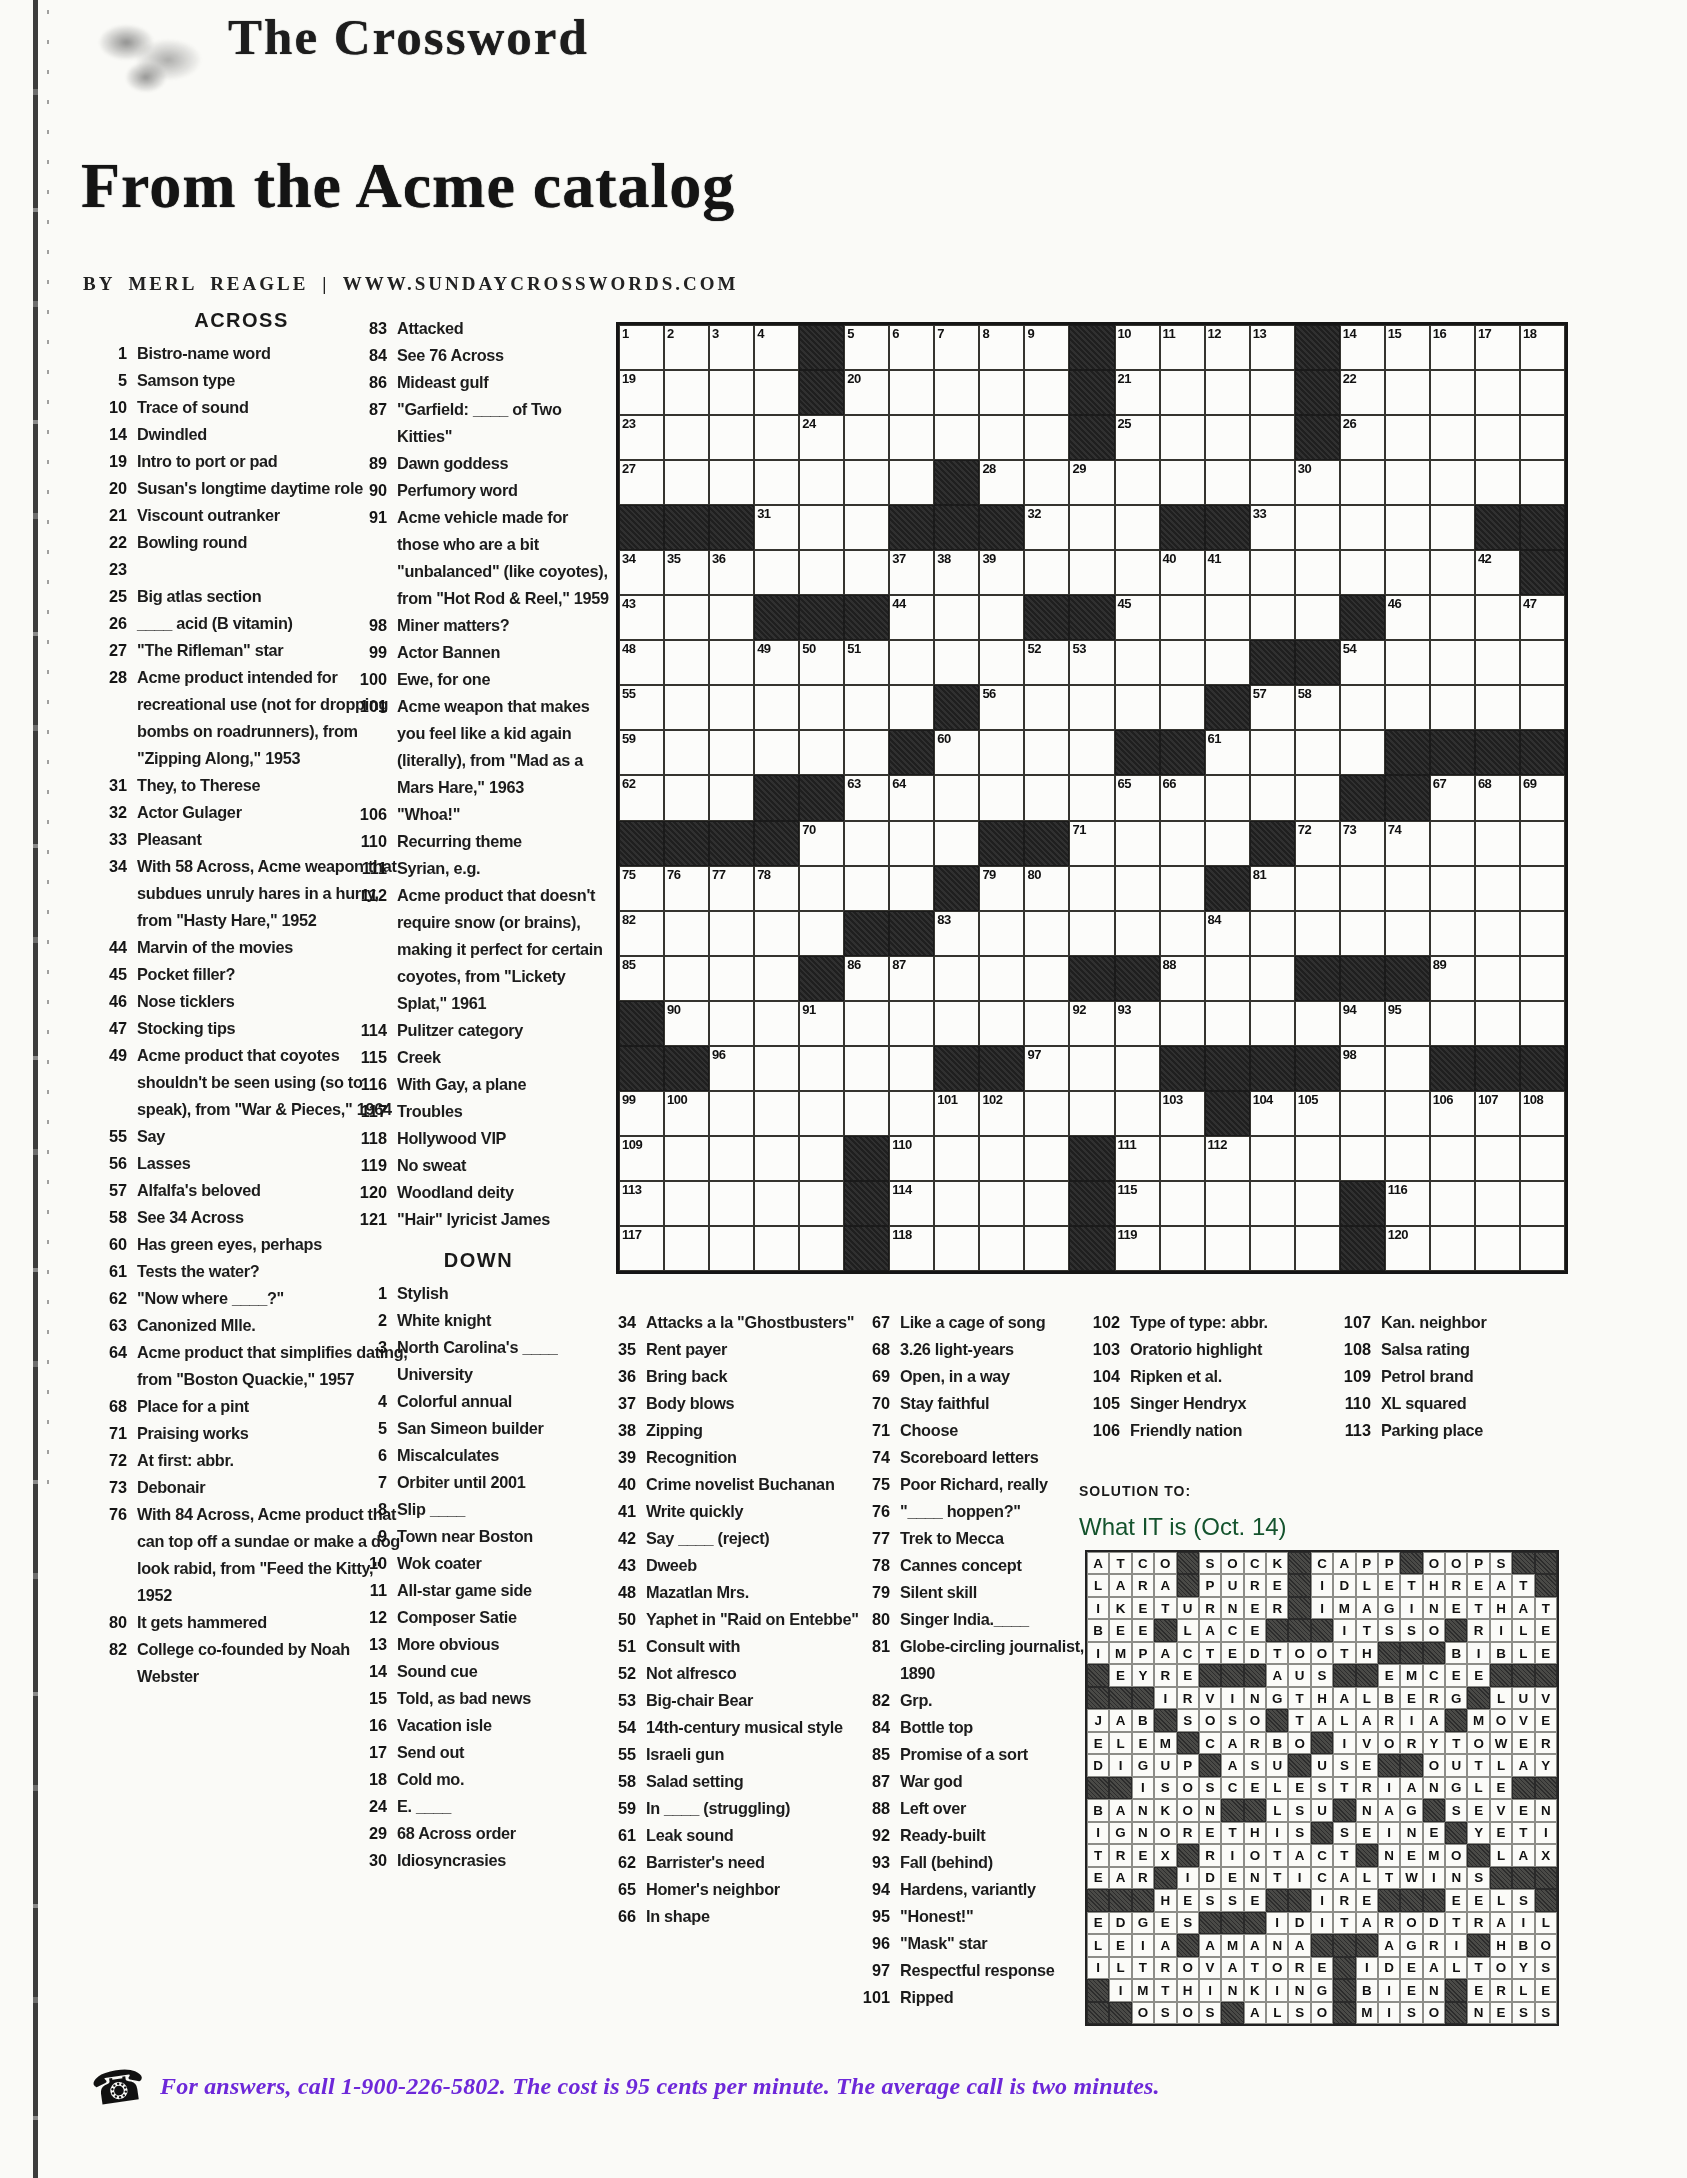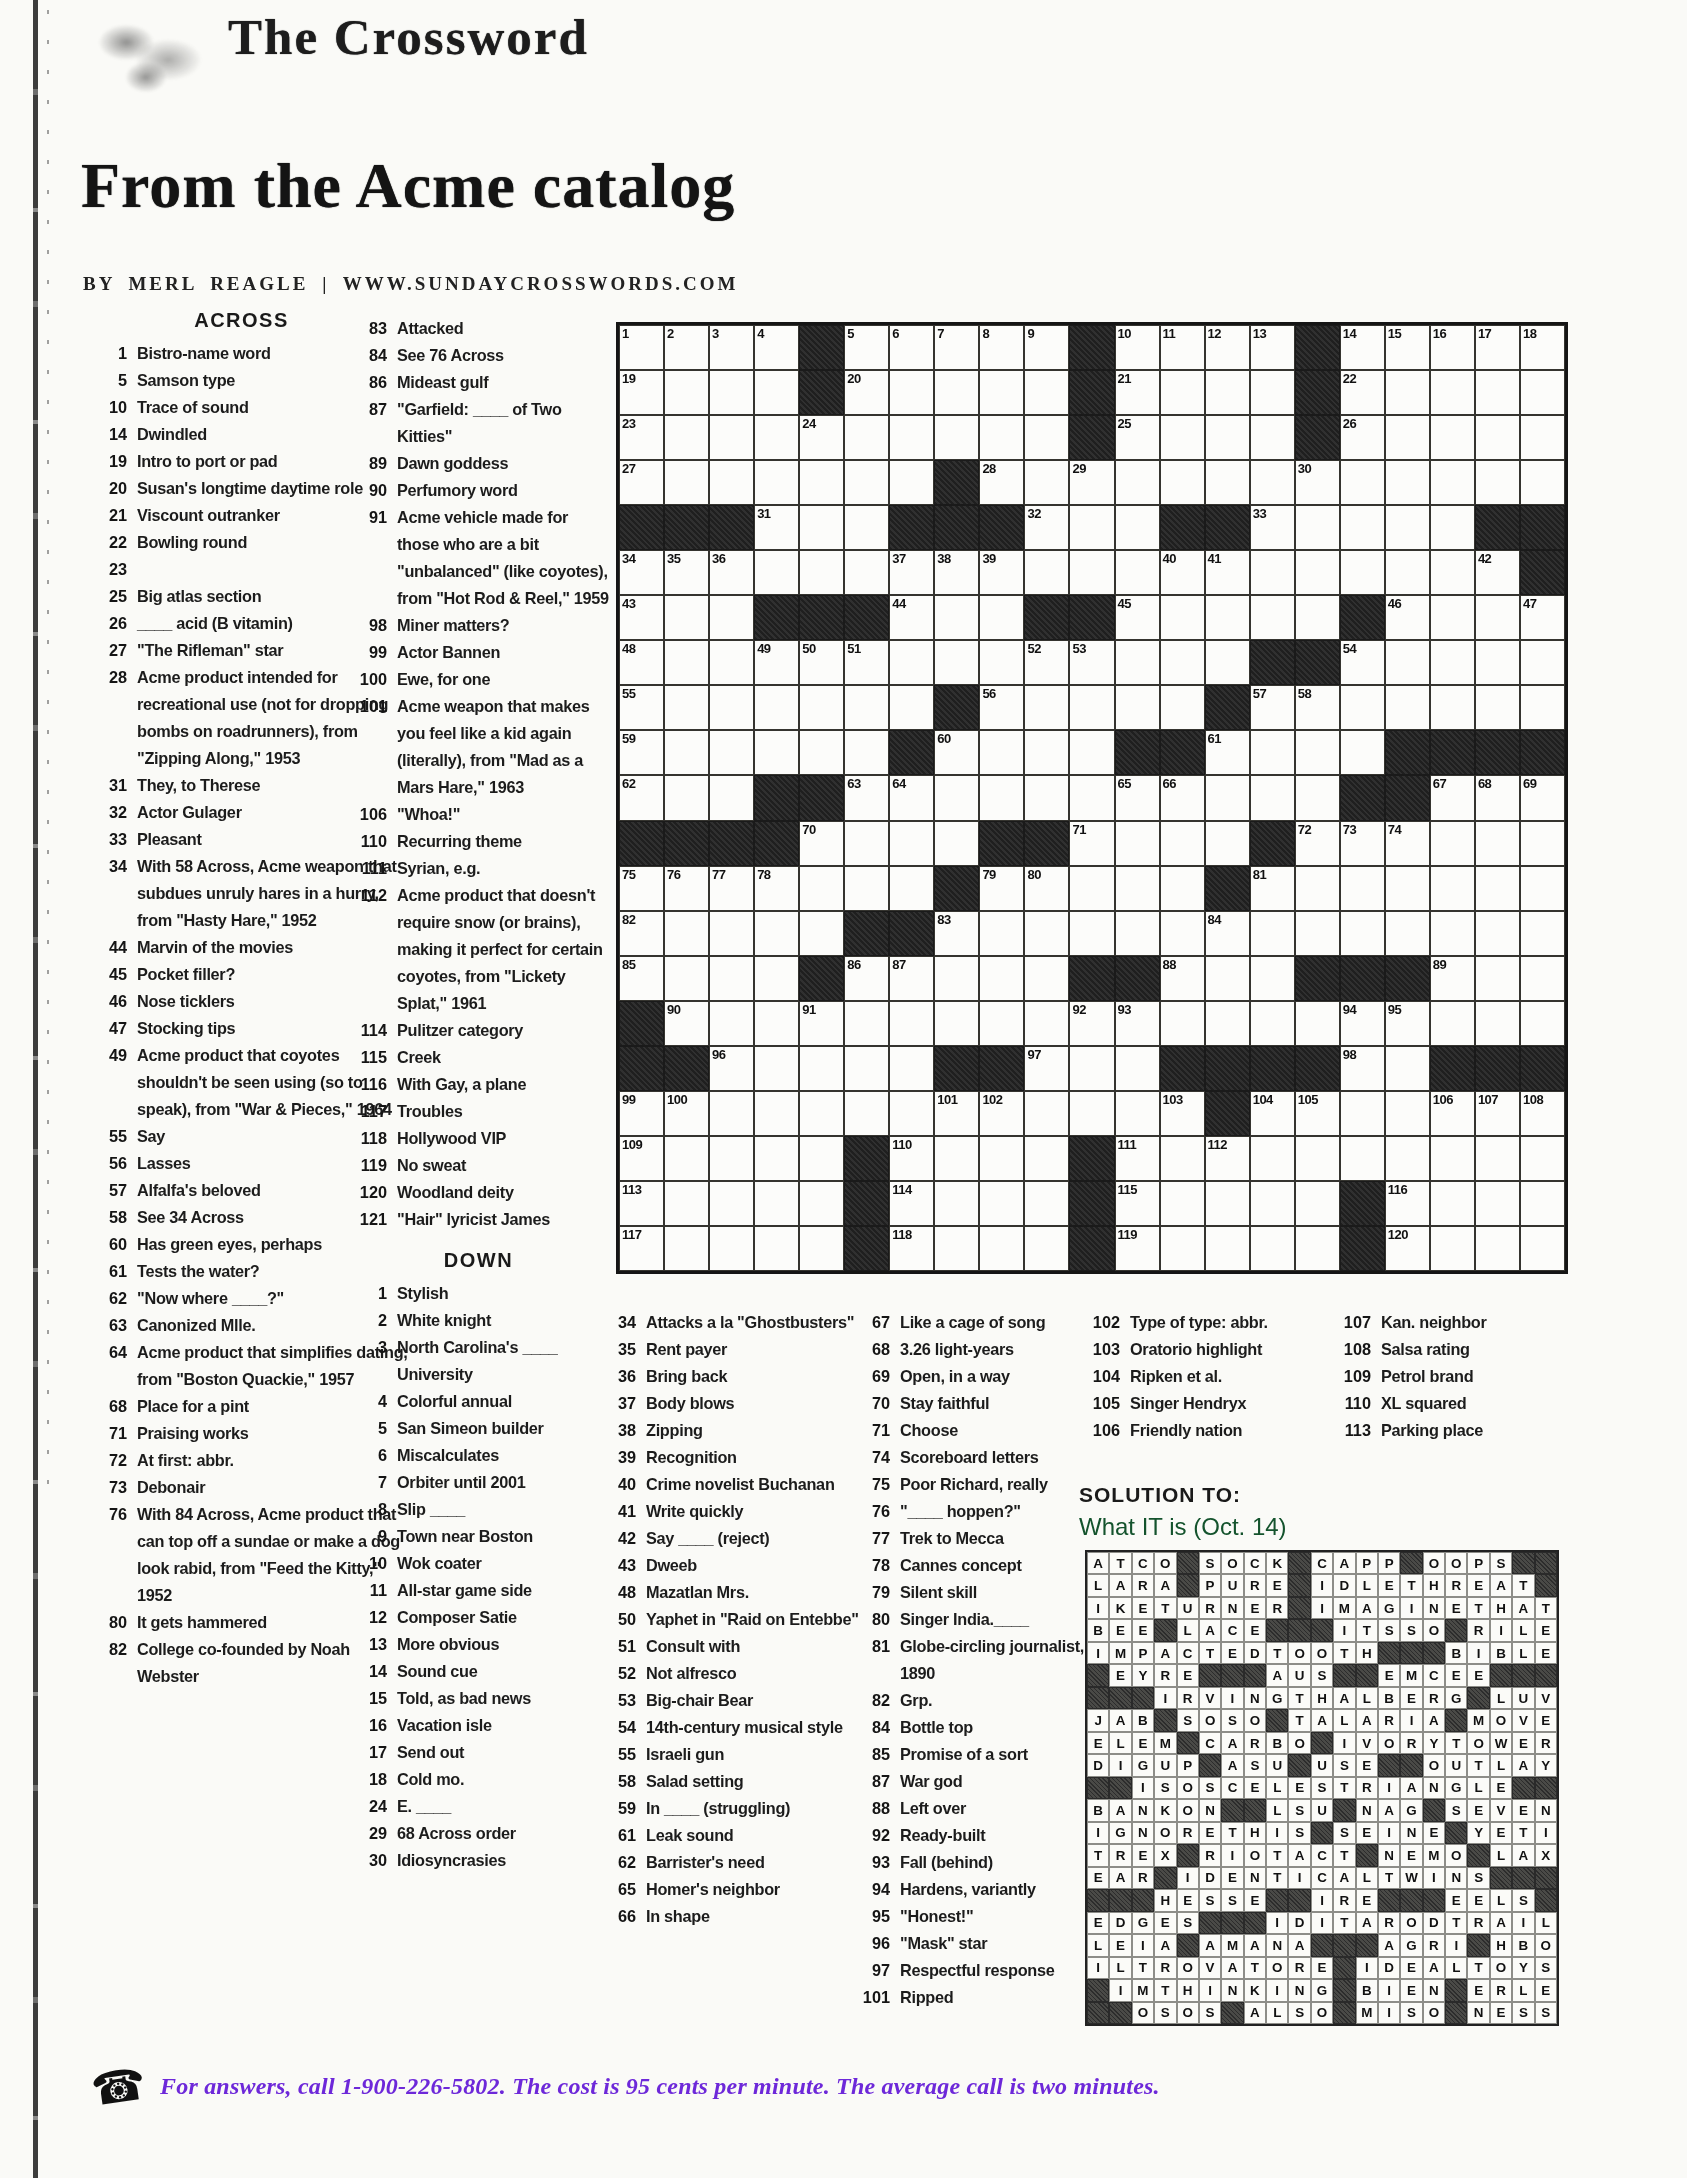--- a/index.html
+++ b/index.html
@@ -88,21 +88,21 @@
     background:repeating-linear-gradient(45deg,#1f1f1f 0 2px,#303030 2px 4px);
     border-color:#1a1a1a;
   }
   #maingrid .num {
     position:absolute; top:0px; left:2px; font-size:13px; font-weight:700;
     line-height:15px; color:#111; letter-spacing:-0.5px;
   }
   
   .sol-label1 {
     position:absolute; left:1079px; top:1483px;
-    font-weight:700; font-size:21px; letter-spacing:1px; color:#1a1a1a;
+    font-weight:700; font-size:14px; letter-spacing:1px; color:#1a1a1a;
   }
   .sol-label2 {
     position:absolute; left:1079px; top:1513px;
     font-weight:400; font-size:24px; color:#14532d;
   }
   #solgrid {
     position:absolute; left:1085px; top:1550px; width:474px; height:476px;
     display:grid; grid-template-columns:repeat(21,1fr); grid-template-rows:repeat(21,1fr);
     border:2px solid #222; background:#fbfbf8;
   }

